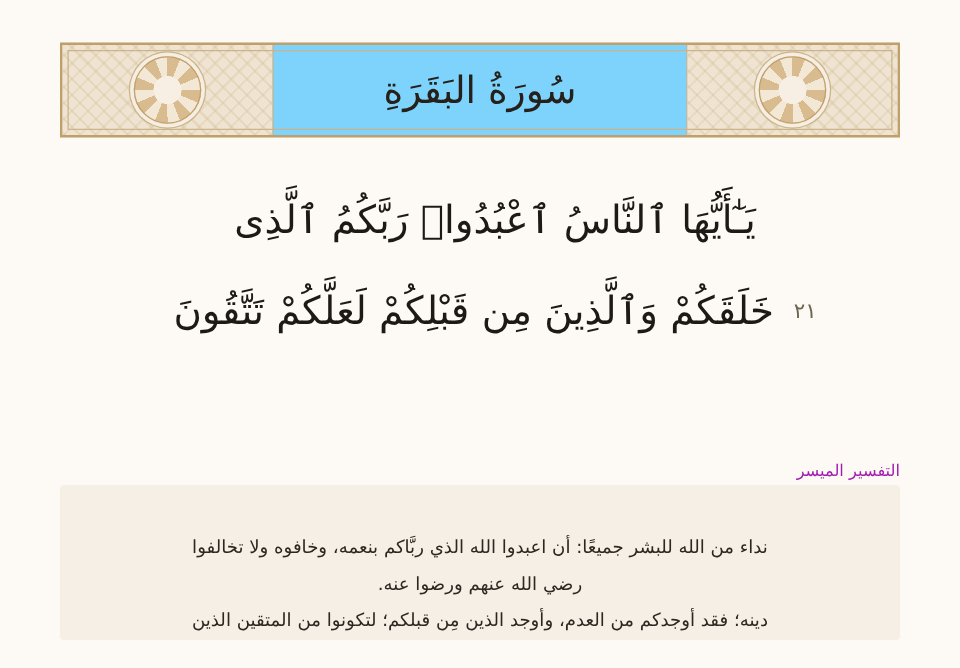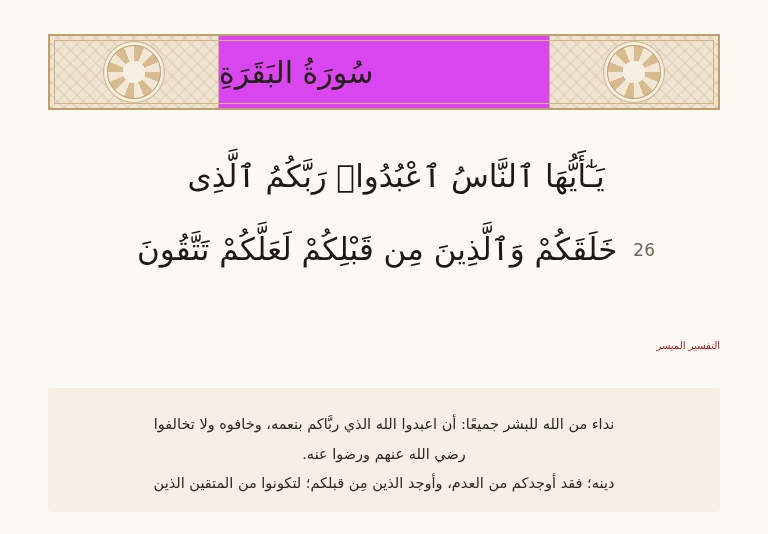--- a/index.html
+++ b/index.html
@@ -69,25 +69,26 @@
         #d9bb90 135deg 157.5deg, #f3e7d5 157.5deg 180deg,
         #d9bb90 180deg 202.5deg, #f3e7d5 202.5deg 225deg,
         #d9bb90 225deg 247.5deg, #f3e7d5 247.5deg 270deg,
         #d9bb90 270deg 292.5deg, #f3e7d5 292.5deg 315deg,
         #d9bb90 315deg 337.5deg, #f3e7d5 337.5deg 360deg);
     border: 1px solid #bfa06a;
     box-shadow: 0 0 0 3px #f6eee2, 0 0 0 4px #cbb48a;
   }
   .banner-center {
     flex: 1;
-    background: #d946ef;
+    background: #7dd3fc;
     border-left: 1px solid #cbb48a;
     border-right: 1px solid #cbb48a;
     display: flex;
     align-items: center;
+    justify-content: center;
     position: relative;
   }
   .surah-title {
     font-family: "DejaVu Sans", "Liberation Sans", sans-serif;
     font-size: 30px;
     color: #25201a;
     direction: rtl;
     letter-spacing: 0.5px;
     white-space: nowrap;
   }
@@ -114,40 +115,40 @@
     font-size: 17px;
     color: #6f6452;
     vertical-align: middle;
     margin-left: 6px;
   }
 
   
   .tafsir-label {
     position: absolute;
     right: 48px;
-    top: 340px;
+    top: 370px;
     width: 300px;
     text-align: right;
     direction: rtl;
     font-family: "DejaVu Sans", "Liberation Sans", sans-serif;
-    font-size: 10px;
-    color: #b91c1c;
+    font-size: 13px;
+    color: #a21caf;
   }
 
   
   .tafsir-box {
     position: absolute;
     left: 48px;
     top: 388px;
     width: 672px;
     height: 124px;
     box-sizing: border-box;
     background: #f6efe6;
     border-radius: 3px;
-    padding: 22px 40px;
+    padding: 36px 40px;
     direction: rtl;
   }
   .tafsir-text {
     font-family: "DejaVu Sans", "Liberation Sans", sans-serif;
     font-size: 14.5px;
     line-height: 2.05;
     color: #2c2721;
     text-align: center;
     direction: rtl;
   }
@@ -166,21 +167,21 @@
     </div>
     <div class="banner-side">
       <div class="rosette"></div>
     </div>
     <div class="banner-inner-frame"></div>
   </div>
 
   <div class="ayah-block">
     <div class="ayah-line">يَـٰٓأَيُّهَا ٱلنَّاسُ ٱعْبُدُوا۟ رَبَّكُمُ ٱلَّذِى</div>
     <div class="ayah-line">
-      <span class="ayah-number">26</span>
+      <span class="ayah-number">٢١</span>
       <span>خَلَقَكُمْ وَٱلَّذِينَ مِن قَبْلِكُمْ لَعَلَّكُمْ تَتَّقُونَ</span>
     </div>
   </div>
 
   <div class="tafsir-label">التفسير الميسر</div>
 
   <div class="tafsir-box">
     <div class="tafsir-text">نداء من الله للبشر جميعًا: أن اعبدوا الله الذي ربَّاكم بنعمه، وخافوه ولا تخالفوا</div>
     <div class="tafsir-text">رضي الله عنهم ورضوا عنه.</div>
     <div class="tafsir-text">دينه؛ فقد أوجدكم من العدم، وأوجد الذين مِن قبلكم؛ لتكونوا من المتقين الذين</div>

